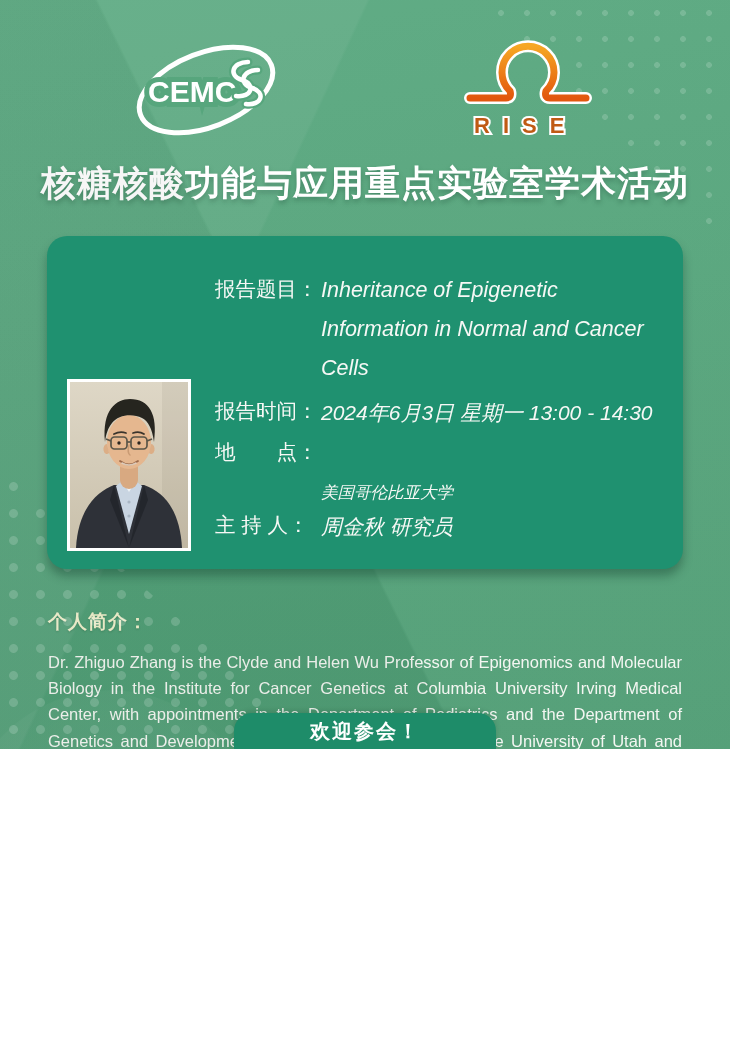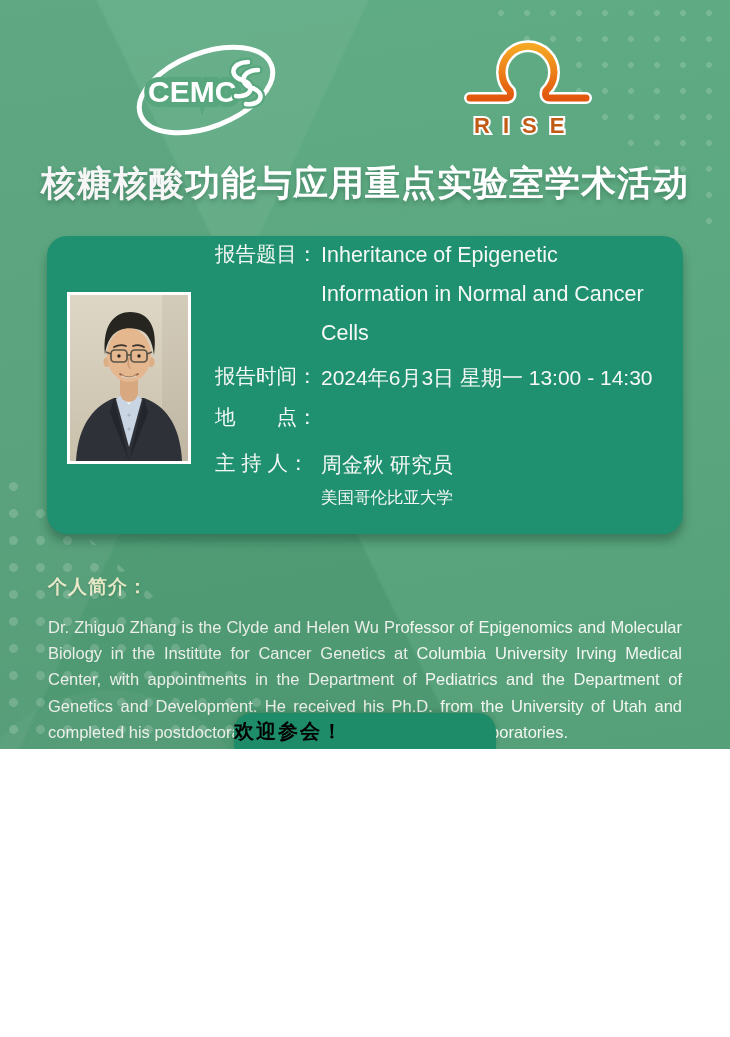--- a/index.html
+++ b/index.html
@@ -45,34 +45,34 @@
     text-align:center; color:#ffffff; font-size:35px; font-weight:bold;
     letter-spacing:1px; margin-top:8px;
     text-shadow:0 3px 5px rgba(15,60,40,0.35);
   }
 
   
   .card {
     position:relative; margin:29px 47px 0 47px; min-height:280px;
     background:#1f9170; border-radius:20px;
     box-shadow:0 7px 10px rgba(10,50,35,0.35);
-    padding:4px 18px 18px 18px;
-    display:flex; align-items:center;
+    padding:39px 18px 18px 18px;
+    display:flex; align-items:flex-end;
   }
   .photo-frame {
     flex:0 0 auto; width:124px; height:172px; background:#ffffff;
     padding:3px; margin-left:2px;
   }
   .photo-frame svg { display:block; width:118px; height:166px; }
   .info { flex:1; margin-left:24px; color:#f6f8f5; }
   .info-row { display:flex; margin-bottom:9px; }
   .info-row .label {
     flex:0 0 106px; font-size:20.5px; white-space:pre; color:#f6f8f5;
   }
-  .info-row .value { flex:1; font-size:21px; line-height:1.5; }
+  .info-row .value { flex:1; font-size:21px; line-height:1.5;font-style:italic; }
   .info-row.row-title .value { font-size:21.5px; line-height:1.82; margin-top:-4px; }
   .info-row.row-sub { margin-top:-4px; margin-bottom:6px; }
   .info-row.row-sub .value { font-size:16.5px; }
   .info-row.row-host { margin-top:4px; }
 
   
   .bio { margin:40px 48px 0 48px; }
   .bio-heading {
     color:#eff0cc; font-size:19px; font-weight:bold; letter-spacing:1px;
     margin-bottom:14px; text-shadow:0 1px 2px rgba(20,60,40,0.25);
@@ -81,22 +81,22 @@
     color:#f3f6f1; font-size:16.5px; line-height:1.585; text-align:justify;
     margin-bottom:27px;
   }
   .bio p i { font-style:italic; }
 
   
   .welcome-banner {
     position:absolute; bottom:0; left:50%; transform:translateX(-50%);
     width:262px; height:36px; background:#1e8c69;
     border-radius:18px 18px 0 0;
-    color:#000000; font-size:20px; font-weight:bold; letter-spacing:2px;
-    line-height:37px;
+    color:#ffffff; font-size:20px; font-weight:bold; letter-spacing:2px;
+    text-align:center; line-height:37px;
     box-shadow:0 -2px 5px rgba(10,50,35,0.18);
   }
 </style>
 </head>
 <body>
 
 <div class="poster">
   <div class="diag-sheen"></div>
   <div class="dots dots-tr"></div>
   <div class="dots dots-bl"></div>
@@ -198,27 +198,27 @@
       </div>
       <div class="info-row">
         <span class="label">报告时间：</span>
         <span class="value">2024年6月3日 星期一 13:00 - 14:30</span>
       </div>
       <div class="info-row">
         <span class="label">地　　点：</span>
       </div>
       <div class="info-row">
       </div>
+      <div class="info-row row-sub">
+        <span class="label"></span>
+        <span class="value">美国哥伦比亚大学</span>
+      </div>
       <div class="info-row row-host">
         <span class="label">主 持 人：</span>
         <span class="value">周金秋 研究员</span>
-      </div>
-      <div class="info-row row-sub">
-        <span class="label"></span>
-        <span class="value">美国哥伦比亚大学</span>
       </div>
     </div>
   </section>
 
   <section class="bio">
     <h2 class="bio-heading">个人简介：</h2>
     <p>Dr. Zhiguo Zhang is the Clyde and Helen Wu Professor of Epigenomics and Molecular Biology in the Institute for Cancer Genetics at Columbia University Irving Medical Center, with appointments in the Department of Pediatrics and the Department of Genetics and Development. He received his Ph.D. from the University of Utah and completed his postdoctoral training at Cold Spring Harbor Laboratories.</p>
     <p><span>How epigenetic states are transmitted into daughter cells is a challenging, but yet poorly understood, question in the chromatin and epigenetic fields. Recently, it became clear that epigenetic alterations contribute to tumorigenesis and development of drug. However, how alterations in epigenetic landscape contribute to tumorigenesis and drug resistance is largely unexplored. Dr. Zhang’ s longstanding interests in epigenetic inheritance and cancer epigenetics have led to significant findings in both fields, and have published dozens of papers in high−impact jounrals such as </span><i>Nature</i><span>, </span><i>Science</i><span>, </span><i>Cell</i><span>, </span><i>Molecular Cell and Cancer Discovery</i><span>. More recently, his laboratory has focused upon identifying epigenetic dependencies of diffuse midline gliomas (DMG) in order to identify drug targets for epigenetically dysregulated Diffuse Intrinsic Pontine Glioma (DIPG).</span></p>
   </section>
 

